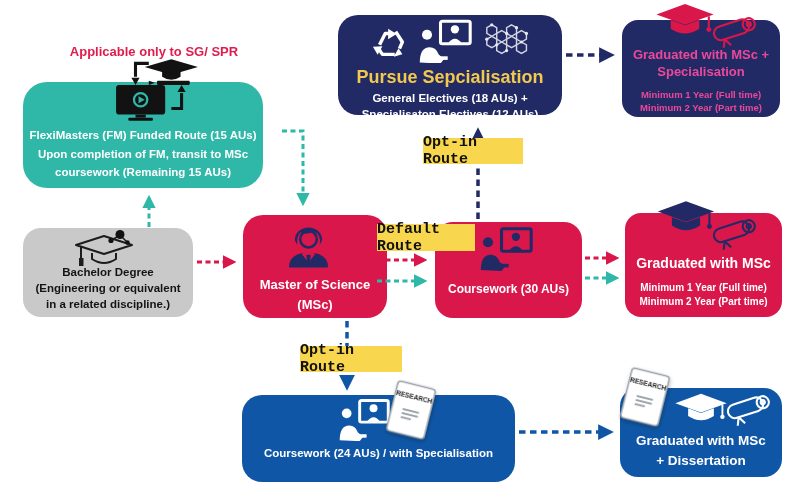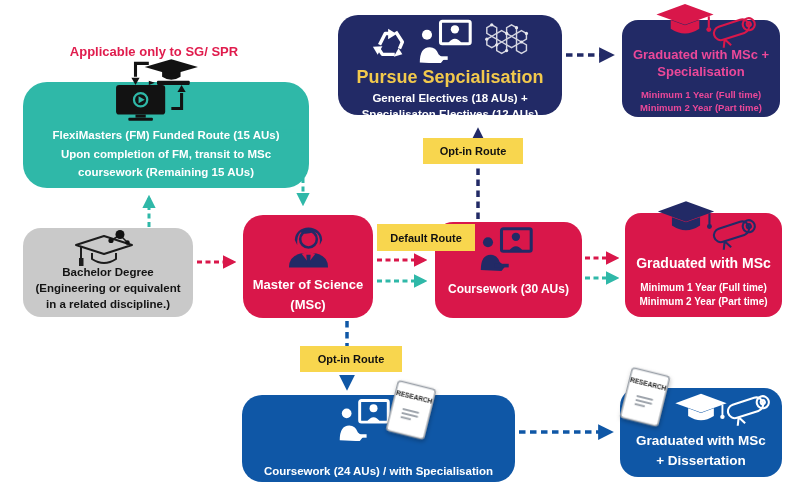--- a/index.html
+++ b/index.html
@@ -2,44 +2,44 @@
 <html><head>
 <meta charset="utf-8">
 <style>
   html,body{margin:0;padding:0;background:#fff;}
   .canvas{position:relative;width:800px;height:500px;background:#ffffff;overflow:hidden;
           font-family:"Liberation Sans",sans-serif;font-weight:bold;}
   .node{position:absolute;border-radius:20px;text-align:center;z-index:1;box-sizing:border-box;}
   .note{position:absolute;left:56px;top:44px;width:196px;text-align:center;
         font-size:13px;color:#e01c4d;z-index:1;}
   
-  .box-flexi{left:23px;top:82px;width:286px;height:106px;background:#2fb8a8;border-radius:24px;
+  .box-flexi{left:23px;top:82px;width:240px;height:106px;background:#2fb8a8;border-radius:24px;
              color:#fff;font-size:11.5px;line-height:1.62;padding-top:44px;}
   .box-bachelor{left:23px;top:228px;width:170px;height:89px;background:#c9c9c9;border-radius:18px;
              color:#141414;font-size:11.5px;line-height:1.38;padding-top:37px;}
-  .box-msc{left:243px;top:215px;width:130px;height:103px;background:#d9174a;border-radius:20px;
+  .box-msc{left:243px;top:215px;width:144px;height:103px;background:#d9174a;border-radius:20px;
              color:#fff;font-size:13px;line-height:1.55;padding-top:60px;}
   .box-spec{left:338px;top:15px;width:224px;height:100px;background:#222a66;border-radius:20px;
              color:#fff;font-size:11.5px;line-height:1.35;padding-top:50px;}
   .box-spec .spec-title{color:#f2c94c;font-size:18px;margin-bottom:2px;}
   .box-cw30{left:435px;top:222px;width:147px;height:96px;background:#d9174a;border-radius:18px;
              color:#fff;font-size:12px;line-height:1.42;padding-top:59px;}
   .box-gradspec{left:622px;top:20px;width:158px;height:97px;background:#222a66;border-radius:16px;
              color:#ec4899;font-size:13px;line-height:1.3;padding-top:27px;}
   .box-gradmsc{left:625px;top:213px;width:157px;height:104px;background:#d9174a;border-radius:16px;
              color:#fff;font-size:14px;line-height:1.3;padding-top:41px;}
   .box-cw24{left:242px;top:395px;width:273px;height:87px;background:#0f57a6;border-radius:20px;
-             color:#fff;font-size:11.5px;line-height:1.5;padding-top:68px;}
+             color:#fff;font-size:11.5px;line-height:1.5;padding-top:50px;}
   .box-graddiss{left:620px;top:388px;width:162px;height:89px;background:#0f57a6;border-radius:18px;
              color:#fff;font-size:13.5px;line-height:1.5;padding-top:43px;}
   .subnote{font-size:9.5px;line-height:1.4;margin-top:7px;}
   .box-gradmsc .subnote{font-size:10px;margin-top:9px;}
   
-  .route-label{position:absolute;background:#f8d64e;color:#111;font-size:11px;z-index:3;
-               display:flex;align-items:center;justify-content:center;}
+  .route-label{position:absolute;background:#f8d64e;color:#111;font-size:15px;z-index:3;
+               display:flex;align-items:center;justify-content:center;font-family:Liberation Mono, monospace;}
   .lbl-default{left:377px;top:224px;width:98px;height:27px;}
   .lbl-optin-top{left:423px;top:138px;width:100px;height:26px;}
   .lbl-optin-bottom{left:300px;top:346px;width:102px;height:26px;}
   
   svg.arrows{position:absolute;left:0;top:0;z-index:2;pointer-events:none;}
   .icon{position:absolute;z-index:2;line-height:0;}
   .rot{transform:rotate(14deg);}
   .paper-shadow{filter:drop-shadow(1px 2px 2px rgba(0,0,0,0.25));}
 </style>
 </head>

